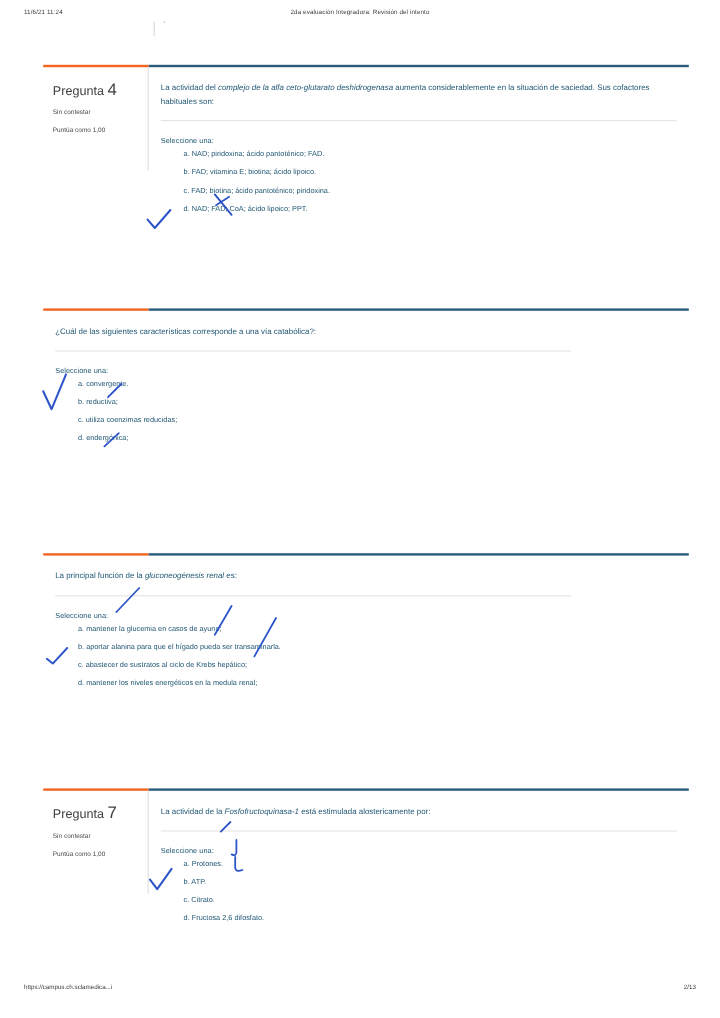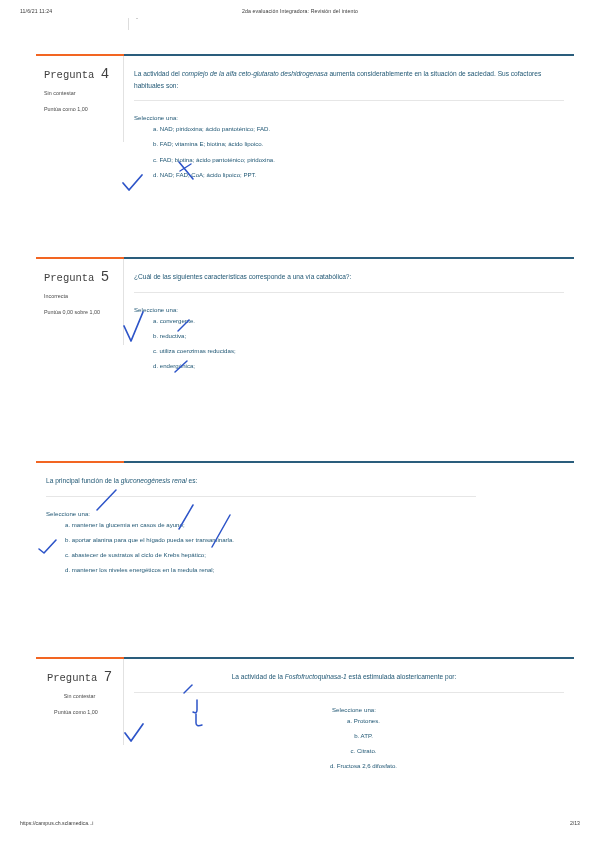--- a/index.html
+++ b/index.html
@@ -102,21 +102,20 @@
     padding: 11px 8px 0 8px;
     border-right: 1px solid #e2e2e2;
     min-height: 86px;
   }
   .q-info-title {
     font-size: 10.5px;
     color: #3f3f3f;
     font-weight: 400;
     line-height: 1.1;
     white-space: nowrap;
-    font-family: Liberation Mono, monospace;
   }
   .q-info-title .qnum {
     font-size: 14px;
     color: #3f3f3f;
   }
   .q-info-state {
     margin-top: 8px;
     font-size: 5.4px;
     color: #4a4a4a;
     line-height: 1.45;
@@ -251,28 +250,20 @@
     </div>
   </div>
 </div>
 
 <div class="question" style="top:257px;">
   <div class="q-rule">
     <div class="rule-left"></div>
     <div class="rule-right"></div>
   </div>
   <div class="q-body">
-    <div class="q-info">
-      <div class="q-info-title">
-        <span>Pregunta</span>
-        <span class="qnum">5</span>
-      </div>
-      <div class="q-info-state">Incorrecta</div>
-      <div class="q-info-mark">Puntúa 0,00 sobre 1,00</div>
-    </div>
     <div class="q-content">
       <div class="q-text"><span>¿Cuál de las siguientes características corresponde a una vía catabólica?:</span><em></em><span></span></div>
       <div class="q-divider"></div>
       <div class="q-select-label">Seleccione una:</div>
       <div class="q-options">
         <div class="q-option">a. convergente.</div>
         <div class="q-option">b. reductiva;</div>
         <div class="q-option">c. utiliza coenzimas reducidas;</div>
         <div class="q-option">d. endergónica;</div>
       </div>
@@ -335,21 +326,21 @@
 
       <div class="ink" style="left:2px; top:76px;">
         <svg width="24" height="18" viewBox="0 0 24 18">
           <path d="M1,10 L6,14 L18,1" stroke="#2d54c8" stroke-width="1.6" fill="none" stroke-linecap="round" stroke-linejoin="round"></path>
         </svg>
       </div>
     </div>
   </div>
 </div>
 
-<div class="question" style="top:657px;text-align:center;">
+<div class="question" style="top:657px;">
   <div class="q-rule">
     <div class="rule-left"></div>
     <div class="rule-right"></div>
   </div>
   <div class="q-body">
     <div class="q-info">
       <div class="q-info-title">
         <span>Pregunta</span>
         <span class="qnum">7</span>
       </div>

